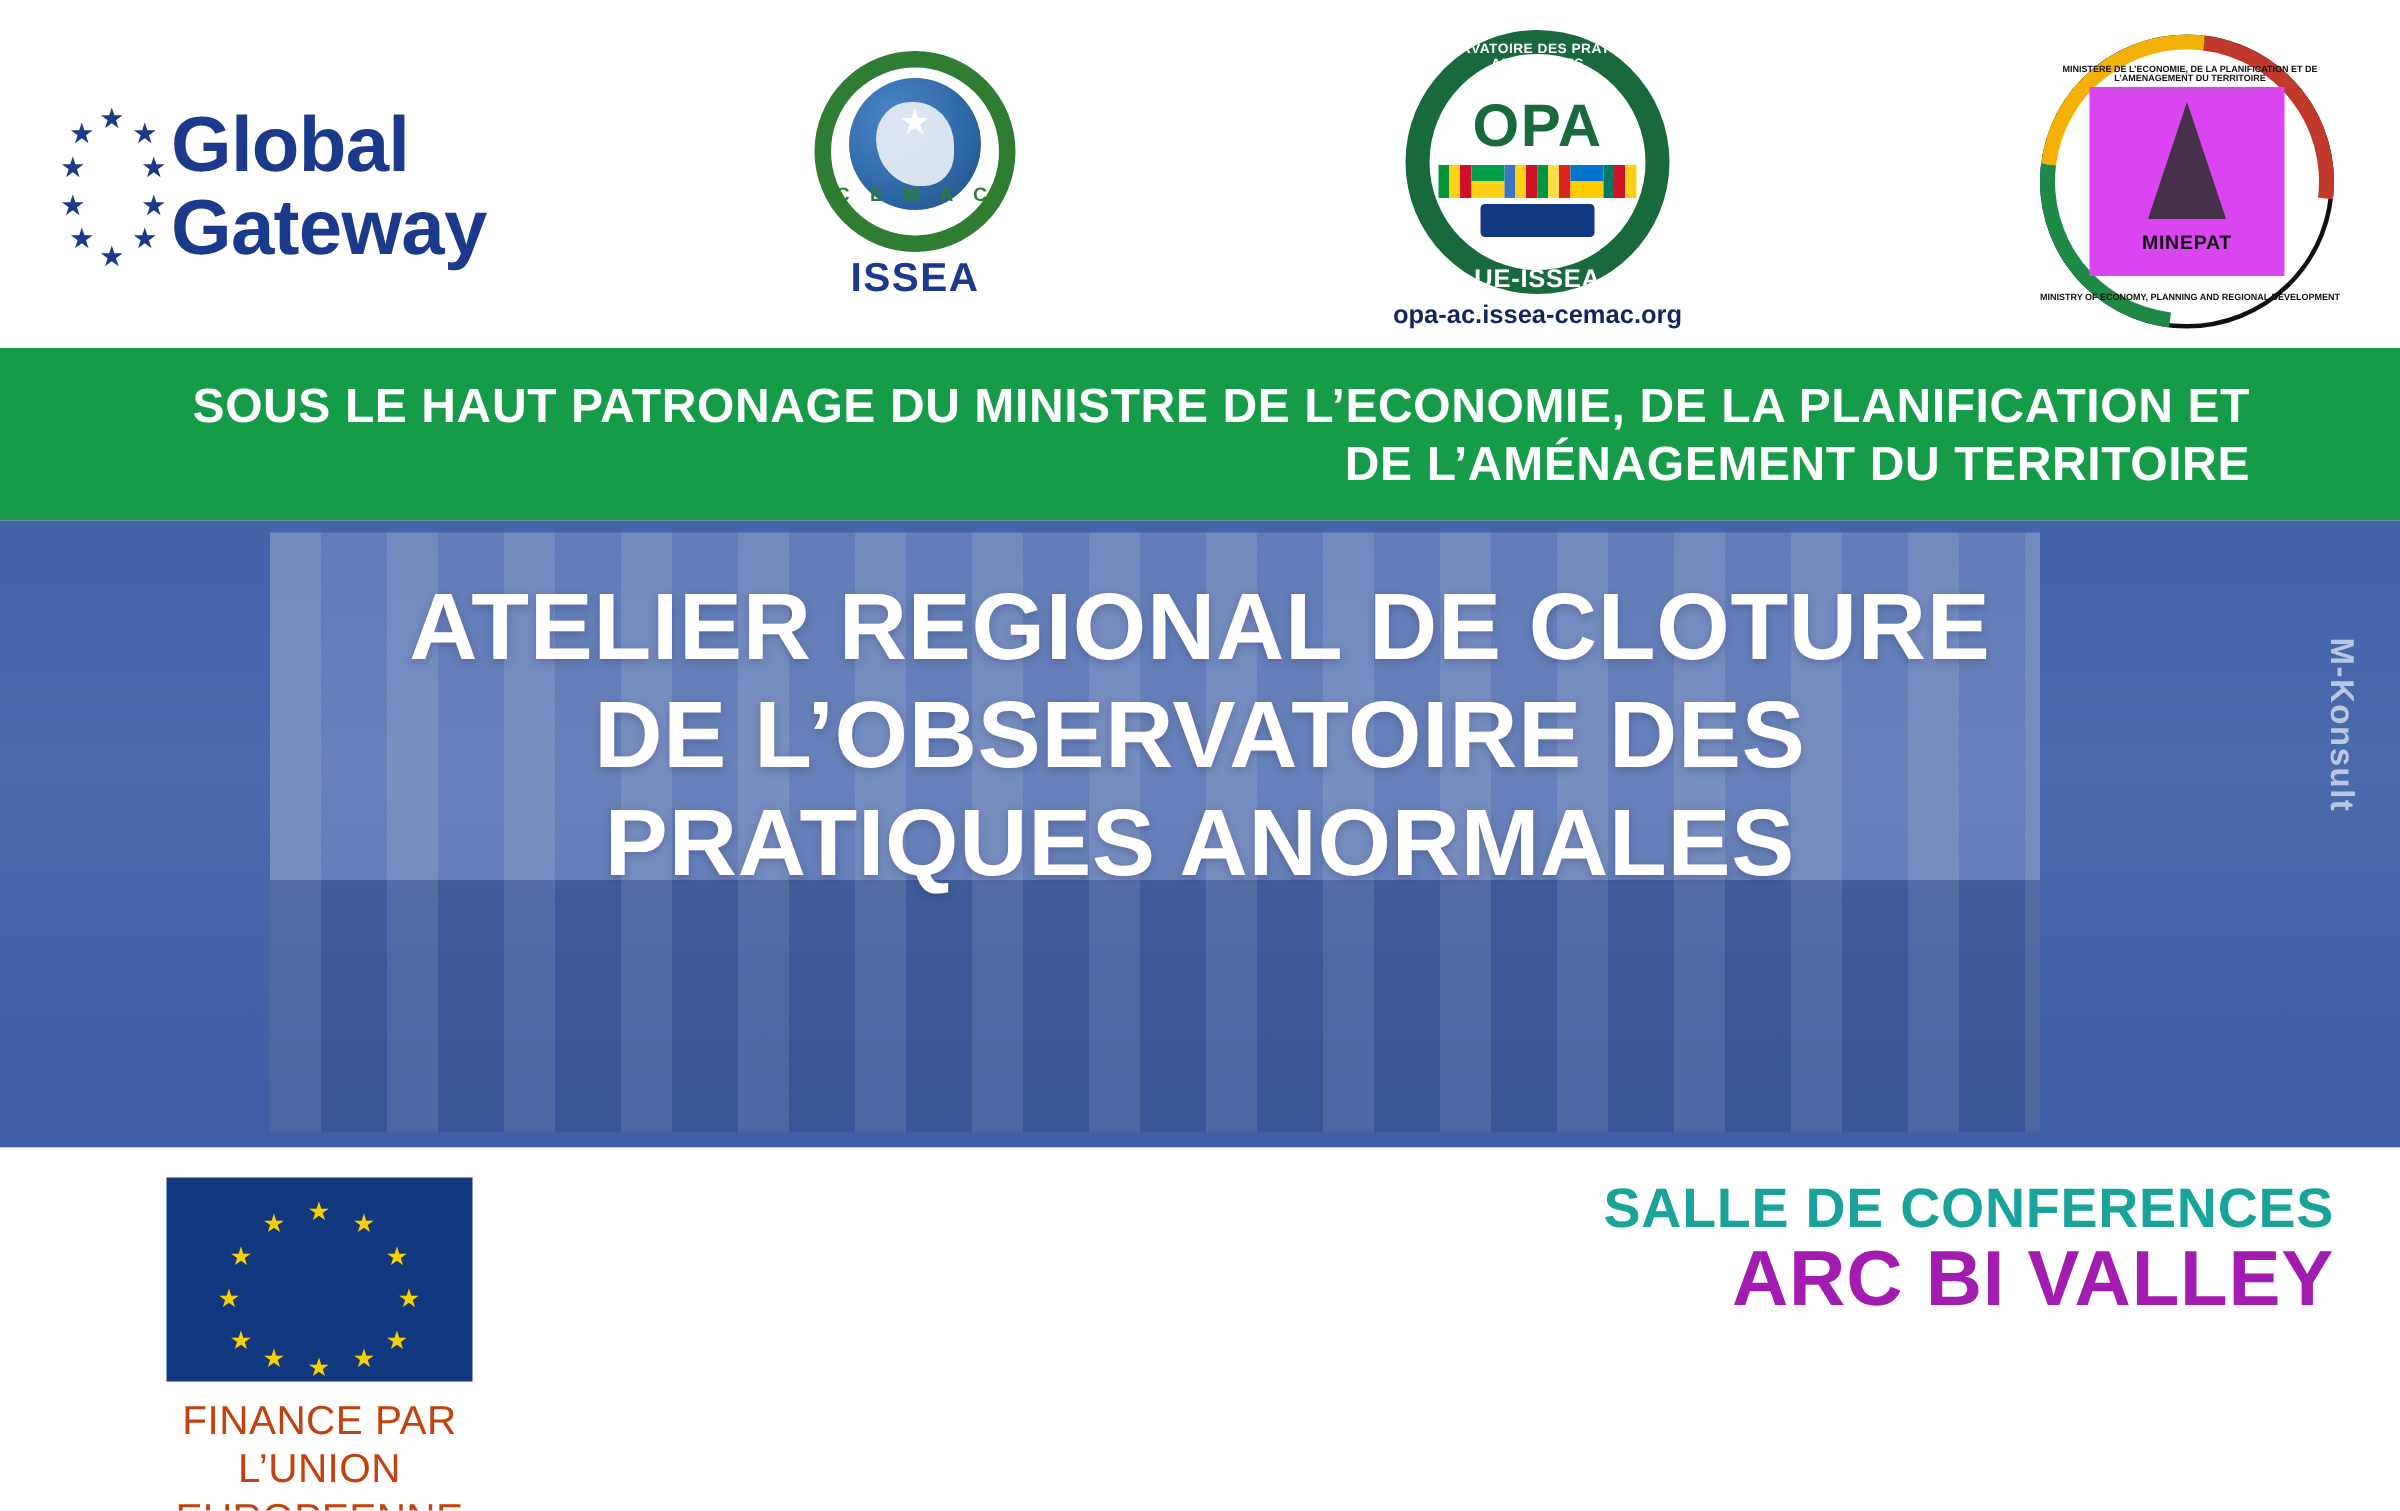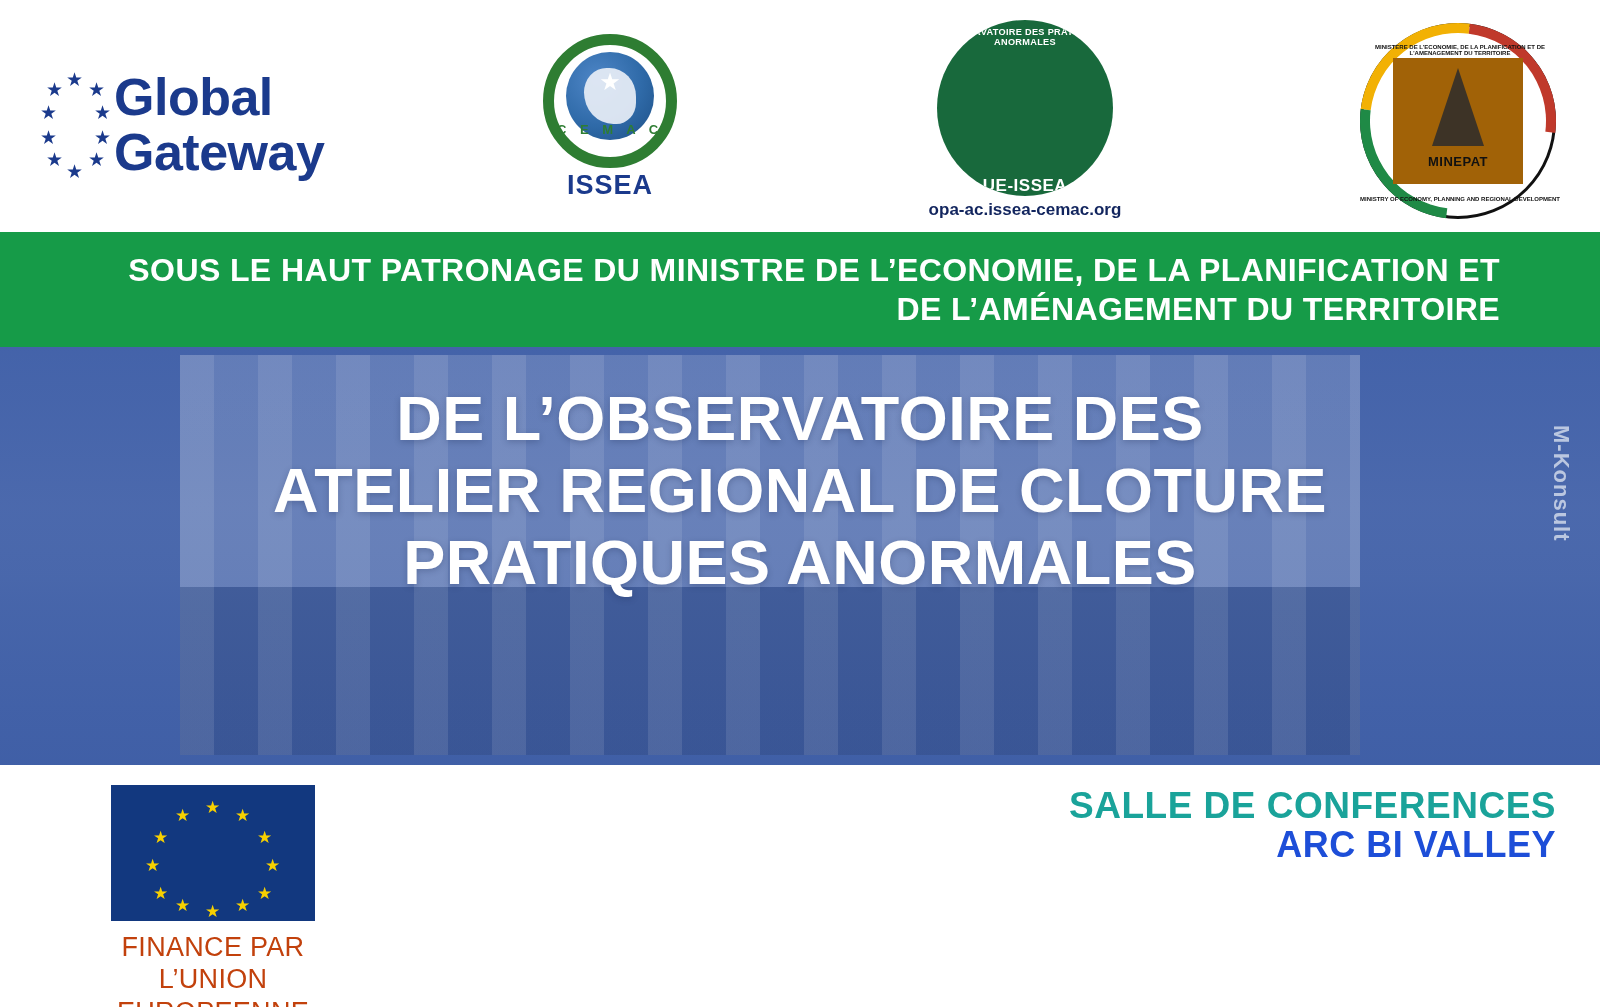--- a/index.html
+++ b/index.html
@@ -234,21 +234,21 @@
     border-top-color: #f2b104;
     border-right-color: #c0392b;
     border-left-color: #1f8a46;
     box-sizing: border-box;
     transform: rotate(-38deg);
   }
   .minepat-core {
     position: absolute;
     left: 38px; top: 40px;
     width: 130px; height: 126px;
-    background: #a16207;
+    background: #d946ef;
   }
   .minepat-tower {
     position: absolute;
     left: 50%; top: 10px;
     transform: translateX(-50%);
     width: 0; height: 0;
     border-left: 26px solid transparent;
     border-right: 26px solid transparent;
     border-bottom: 78px solid #2b2b2b;
     opacity: .85;
@@ -392,22 +392,22 @@
     text-align: right;
   }
   .venue-l1 {
     color: #1aa39a;
     font-size: 37px;
     font-weight: bold;
     letter-spacing: .5px;
     line-height: 1.05;
   }
   .venue-l2 {
-    color: #1d4ed8;
-    font-size: 36px;
+    color: #a21caf;
+    font-size: 52px;
     font-weight: bold;
     letter-spacing: .5px;
     line-height: 1.05;
   }
   .venue-date {
     margin-top: 6px;
     color: #4a4a4a;
     font-size: 44px;
     font-style: italic;
     font-family: "DejaVu Serif", serif;
@@ -444,20 +444,32 @@
       <div class="cemac-globe"></div>
       <div class="cemac-star">★</div>
       <div class="cemac-letters">C E M A C</div>
     </div>
     <div class="issea-name">ISSEA</div>
   </div>
 
   <div class="opa-block">
     <div class="opa-emblem">
       <div class="opa-ringtext">OBSERVATOIRE DES PRATIQUES ANORMALES</div>
+      <div class="opa-inner">
+        <div class="opa-letters">OPA</div>
+        <div class="opa-flags">
+          <i style="background:linear-gradient(90deg,#009639 33%,#fcd116 33% 66%,#ce1126 66%)"></i>
+          <i style="background:linear-gradient(180deg,#009e49 50%,#fcd116 50%)"></i>
+          <i style="background:linear-gradient(90deg,#3a75c4 33%,#fcd116 33% 66%,#ce1126 66%)"></i>
+          <i style="background:linear-gradient(90deg,#009543 33%,#fbde4a 33% 66%,#dc241f 66%)"></i>
+          <i style="background:linear-gradient(180deg,#0073cf 50%,#ffce00 50%)"></i>
+          <i style="background:linear-gradient(90deg,#007a5e 33%,#ce1126 33% 66%,#fcd116 66%)"></i>
+        </div>
+        <div class="opa-eu-chip"></div>
+      </div>
       <div class="opa-ueissea-band">UE-ISSEA</div>
     </div>
     <div class="opa-url">opa-ac.issea-cemac.org</div>
   </div>
 
   <div class="minepat-block">
     <div class="minepat-ring"></div>
     <div class="minepat-arc"></div>
     <div class="minepat-circ-top">MINISTERE DE L’ECONOMIE, DE LA PLANIFICATION ET DE L’AMENAGEMENT DU TERRITOIRE</div>
     <div class="minepat-core">
@@ -468,22 +480,22 @@
   </div>
 </div>
 
 <div class="green-banner">
   <p>SOUS LE HAUT PATRONAGE DU MINISTRE DE L’ECONOMIE, DE LA PLANIFICATION ET DE L’AMÉNAGEMENT DU TERRITOIRE</p>
 </div>
 
 <div class="hero">
   <div class="hero-photo"></div>
   <div class="hero-title">
+    <span>ATELIER REGIONAL DE CLOTURE</span>
     <span>DE L’OBSERVATOIRE DES</span>
-    <span>ATELIER REGIONAL DE CLOTURE</span>
     <span>PRATIQUES ANORMALES</span>
   </div>
   <div class="watermark">M-Konsult</div>
 </div>
 
 <div class="footer">
 
   <div class="eu-block">
     <div class="eu-flag">
       <span style="left:94px; top:14px;">★</span>

